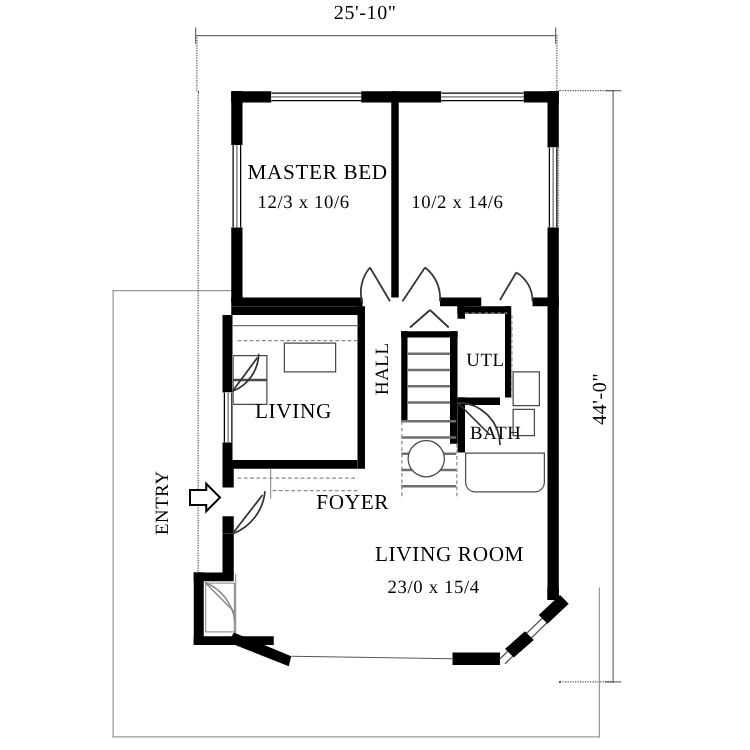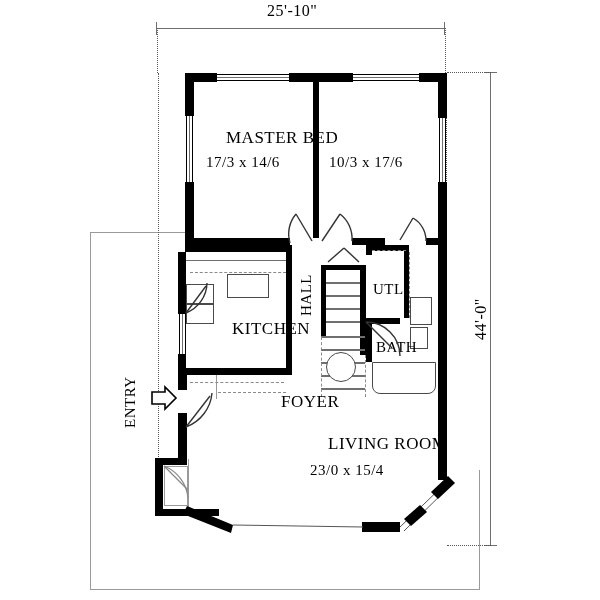--- a/index.html
+++ b/index.html
@@ -11,21 +11,21 @@
   #plan{position:relative;width:600px;height:600px;background:#fff;}
 
   
   .wall{position:absolute;background:#000;}
   .thin{position:absolute;background:#000;}
   .win{position:absolute;background:#ffffff;border:1px solid #000;box-sizing:border-box;}
   .win.h{border-left:none;border-right:none;}
   .win.v{border-top:none;border-bottom:none;}
   .winline{position:absolute;background:#6f6f6f;}
   .lbl{position:absolute;white-space:nowrap;letter-spacing:.5px;}
-  .room-name{font-size:17px;font-weight:400;margin-left:28px;}
+  .room-name{font-size:17px;font-weight:400;}
   .room-dim{font-size:15px;}
   .small-name{font-size:15px;}
   .dimtxt{font-size:16px;}
   .fix{position:absolute;border:1px solid #4a4a4a;box-sizing:border-box;background:#fff;}
   .dash{position:absolute;border-top:1px dashed #8a8a8a;}
   .dashv{position:absolute;border-left:1px dashed #8a8a8a;}
   .dotv{position:absolute;border-left:1px dotted #555;}
   .doth{position:absolute;border-top:1px dotted #555;}
   .grayline{position:absolute;background:#9a9a9a;}
   svg.ov{position:absolute;left:0;top:0;width:600px;height:600px;pointer-events:none;}
@@ -139,28 +139,28 @@
   <div class="dashv" style="left:365px;top:355px;height:42px;"></div>
 
   <div class="fix" style="left:410px;top:297px;width:22px;height:28px;"></div>
   <div class="dashv" style="left:409px;top:252px;height:66px;"></div>
   <div class="dash" style="left:372px;top:250px;width:34px;"></div>
   <div class="fix" style="left:410px;top:327px;width:18px;height:22px;"></div>
   <div class="fix" style="left:372px;top:362px;width:64px;height:32px;border-radius:0 0 8px 8px;"></div>
   <div class="fix" style="left:326px;top:352px;width:30px;height:30px;border-radius:50%;"></div>
 
   <div class="lbl room-name" style="left:198px;top:128px;">MASTER BED</div>
-  <div class="lbl room-dim" style="left:206px;top:154px;">17/3 x 14/6</div>
-
-  <div class="lbl room-dim" style="left:329px;top:154px;">10/3 x 17/6</div>
+  <div class="lbl room-dim" style="left:206px;top:154px;">12/3 x 10/6</div>
+
+  <div class="lbl room-dim" style="left:329px;top:154px;">10/2 x 14/6</div>
 
   <div class="lbl room-name" style="left:300px;top:434px;">LIVING ROOM</div>
   <div class="lbl room-dim" style="left:310px;top:462px;">23/0 x 15/4</div>
 
-  <div class="lbl room-name" style="left:204px;top:319px;">KITCHEN</div>
+  <div class="lbl room-name" style="left:204px;top:319px;">LIVING</div>
 
   <div class="lbl room-name" style="left:212px;top:392px;padding-left:41px;">FOYER</div>
 
   <div class="lbl small-name rot90" style="left:298px;top:316px;">HALL</div>
 
   <div class="lbl small-name" style="left:373px;top:281px;">UTL</div>
 
   <div class="lbl small-name" style="left:376px;top:339px;">BATH</div>
 
   <div class="lbl small-name rot90" style="left:122px;top:428px;">ENTRY</div>

